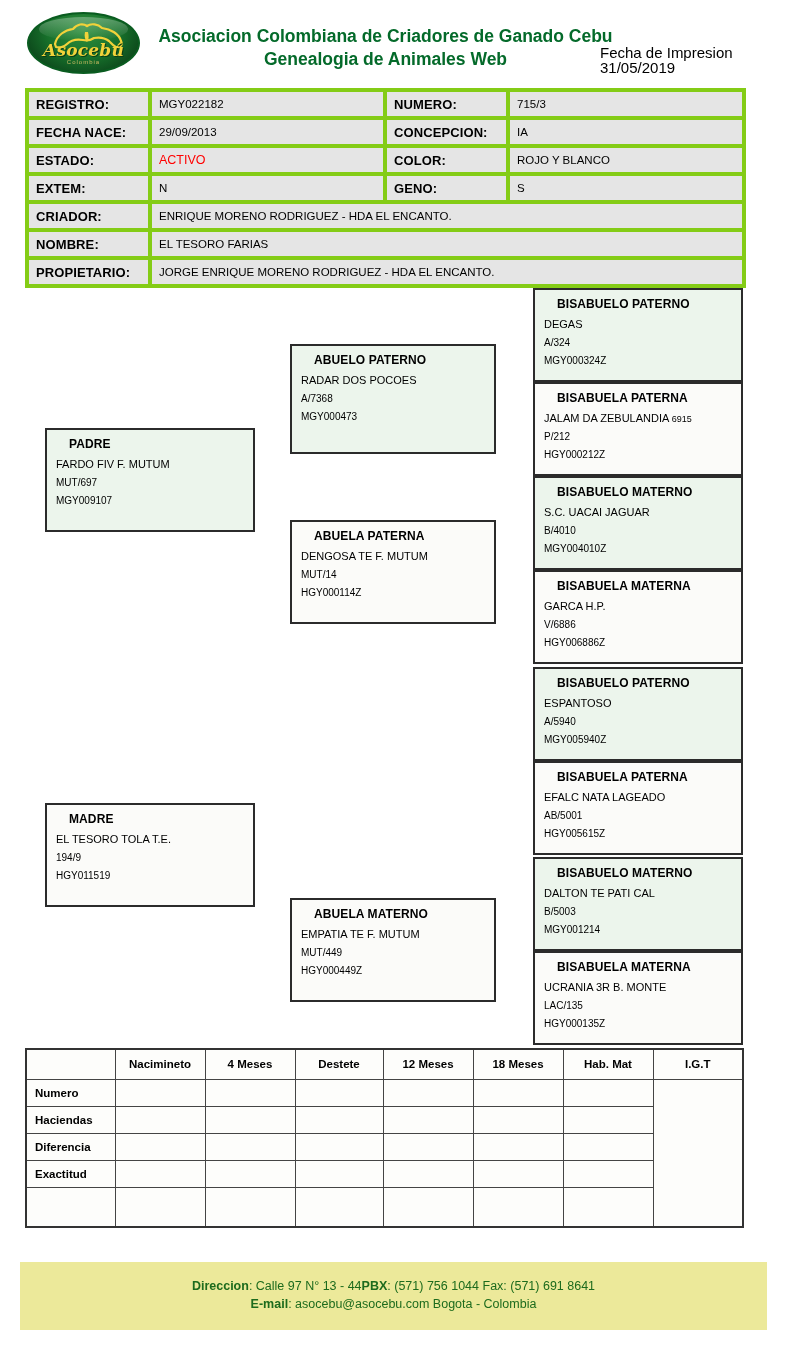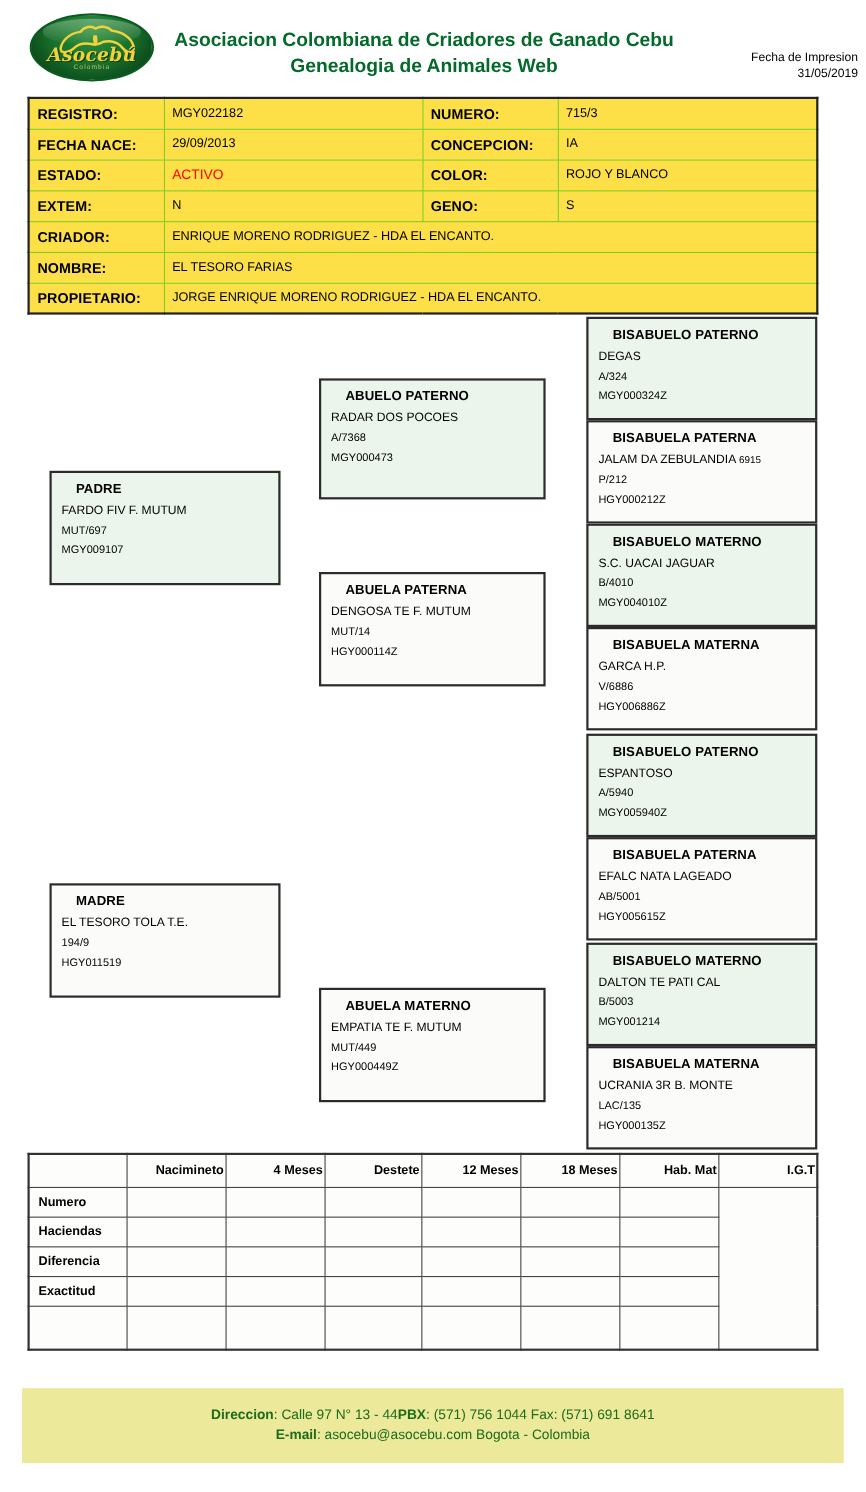--- a/index.html
+++ b/index.html
@@ -55,39 +55,39 @@
     color: #046a2a;
   }
   .org-sub {
     position: absolute; left: 148px; top: 48px; width: 475px;
     text-align: center;
     font-size: 17.5px; font-weight: bold; line-height: 23px;
     color: #046a2a;
   }
   .print-date {
     position: absolute; left: 600px; top: 45px; width: 180px;
-    text-align: right;
-    font-size: 11px; line-height: 15px; color: #000;
+    text-align: left;
+    font-size: 15px; line-height: 15px; color: #000;
   }
 
   
   .info-table {
     position: absolute; left: 25px; top: 88px;
     width: 717px;
     border-collapse: collapse;
     border: 2px solid #222;
     table-layout: fixed;
   }
   .info-table td {
-    border: 1px solid #84cc16;
+    border: 4px solid #84cc16;
     height: 28px;
     padding: 0 7px;
     vertical-align: middle;
     font-size: 12.5px;
-    background: #fde047;
+    background: #e5e5e5;
   }
   .info-table td.lbl {
     font-weight: bold; font-size: 13px;
     letter-spacing: .1px;
   }
   .info-table td.val { font-size: 11.5px; }
   .info-table td.val-red { color: #ff0000; font-size: 12.5px; font-weight: normal; }
 
   
   .ped { position: absolute; left: 0; top: 0; width: 787px; height: 1040px; }
@@ -120,21 +120,21 @@
     width: 717px;
     border-collapse: collapse;
     border: 2px solid #333;
     table-layout: fixed;
   }
   .perf-table th, .perf-table td {
     border: 1px solid #444;
     height: 27px;
     font-size: 11.5px;
     background: #fdfdfb;
-    text-align: right;
+    text-align: center;
     vertical-align: middle;
     font-weight: normal;
   }
   .perf-table th { font-weight: bold; height: 30px; }
   .perf-table td.rowlbl {
     text-align: left; padding-left: 8px; font-weight: bold; font-size: 11.5px;
   }
   .perf-table .igt-cell { vertical-align: middle; }
 
   

